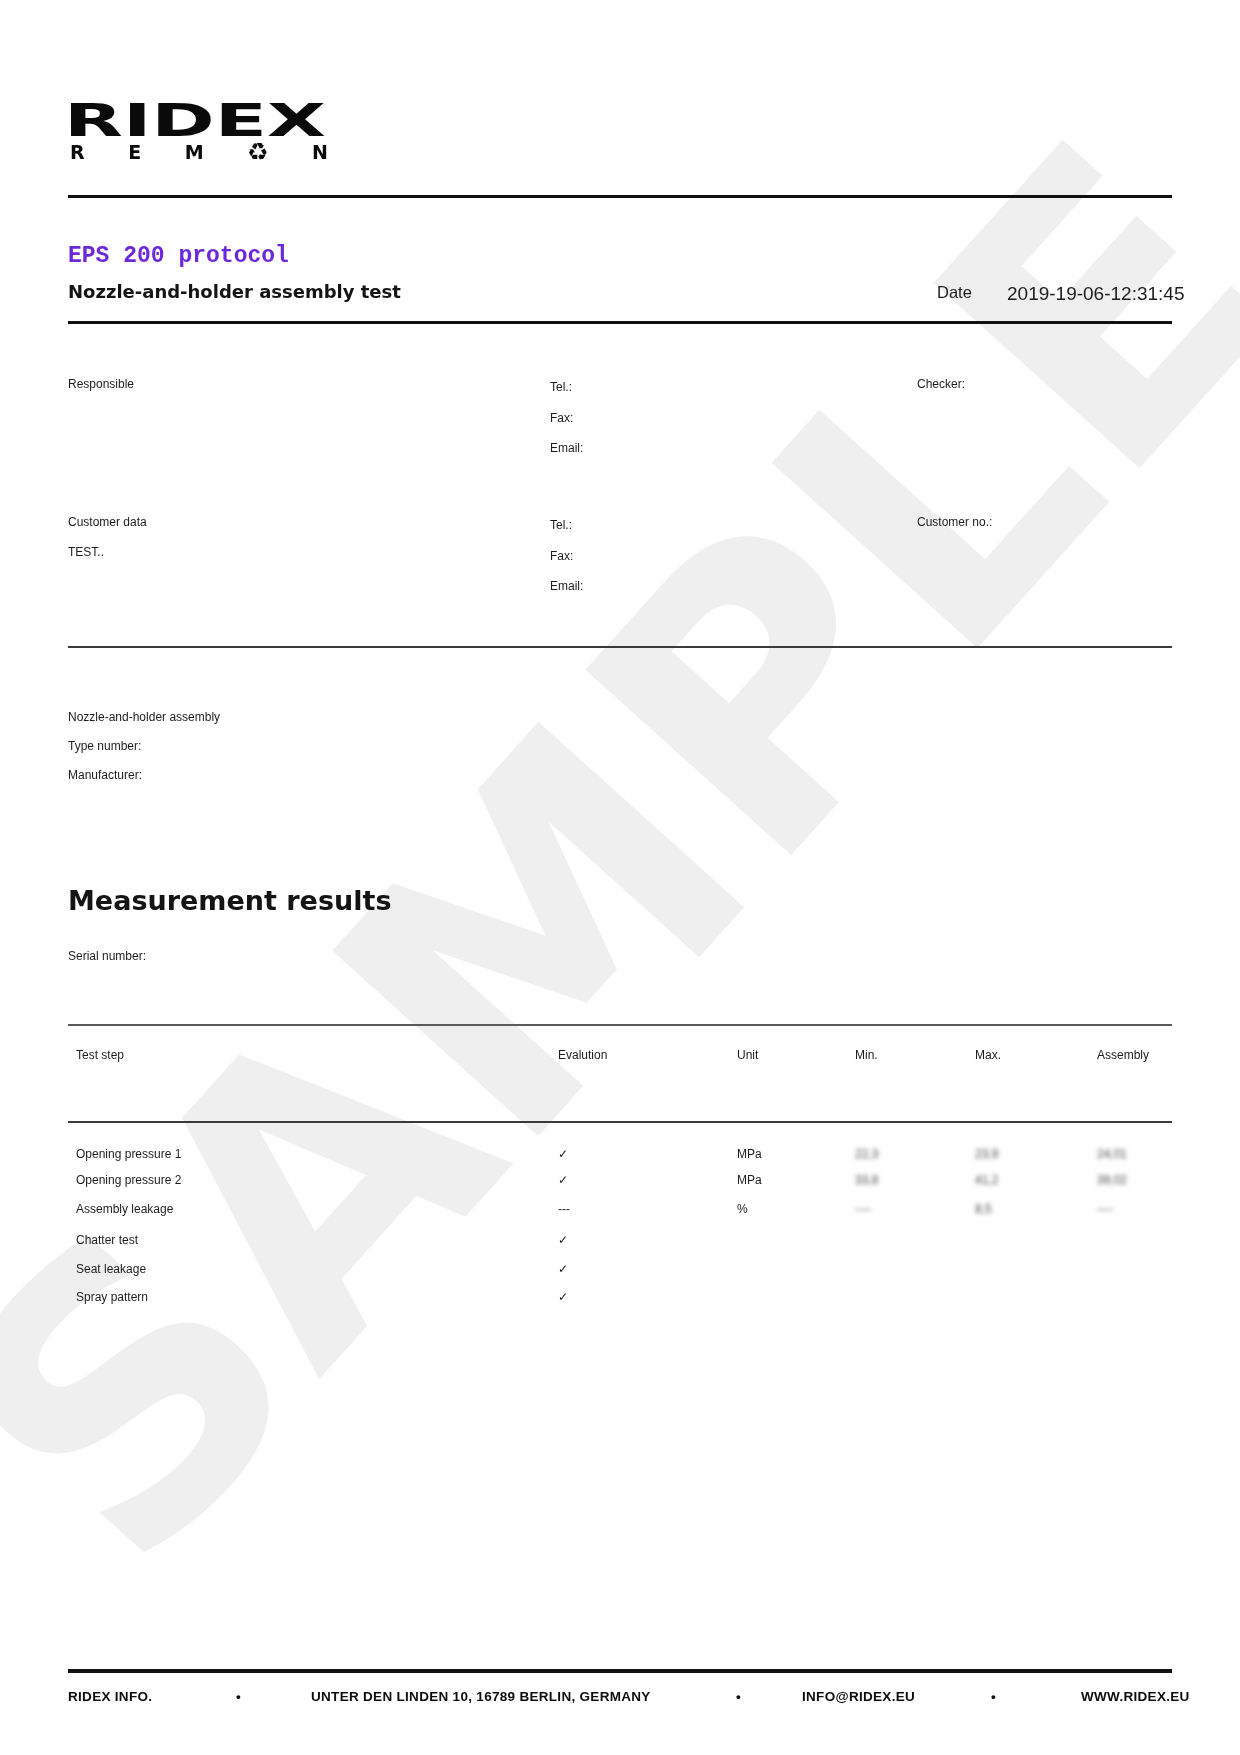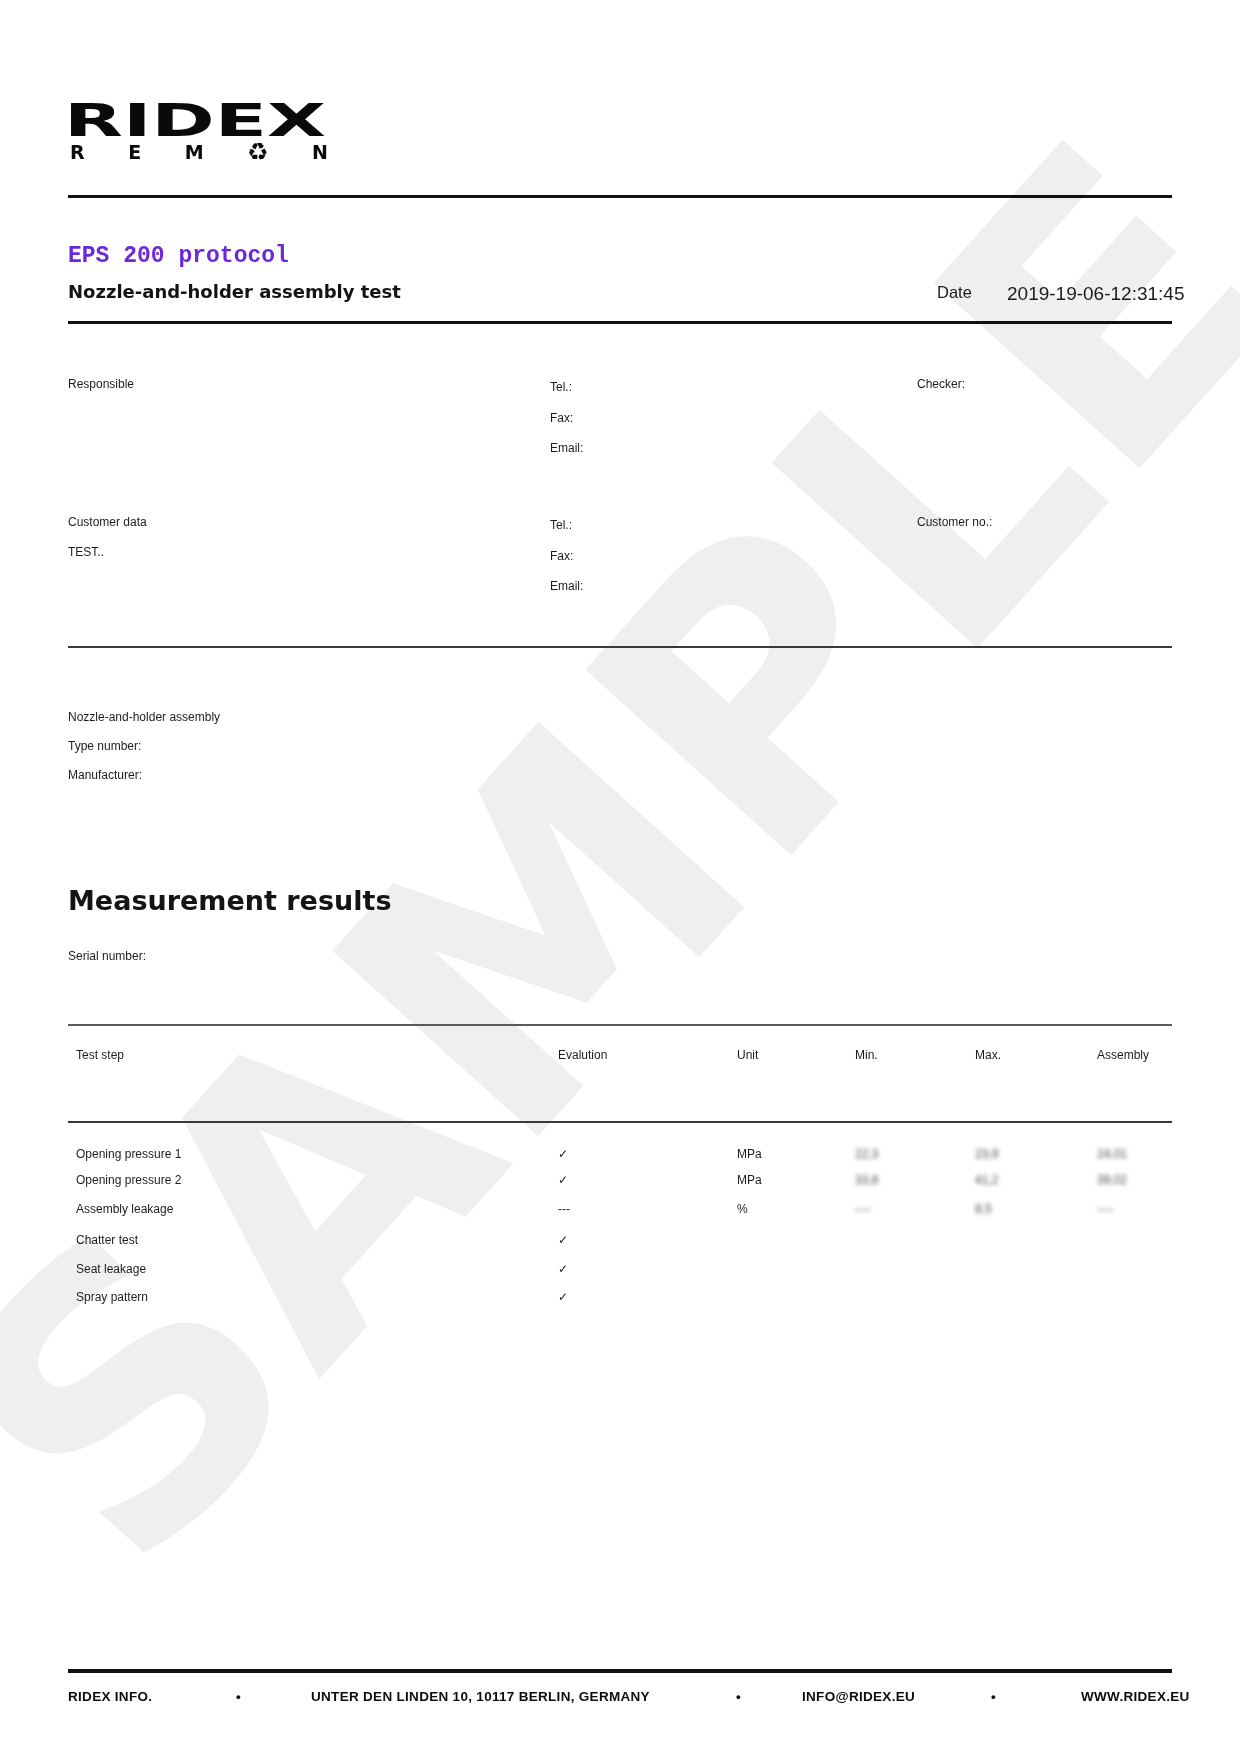--- a/index.html
+++ b/index.html
@@ -158,19 +158,19 @@
     <span class="c-eval">✓</span>
   </div>
   <div class="trow lbl" style="top:1290px;">
     <span class="c-step">Spray pattern</span>
     <span class="c-eval">✓</span>
   </div>
 
   <div class="rule rule-thick" style="top:1669px;"></div>
   <span class="foot" style="left:68px;">RIDEX INFO.</span>
   <span class="foot" style="left:236px;">•</span>
-  <span class="foot" style="left:311px;">UNTER DEN LINDEN 10, 10117 BERLIN, GERMANY</span>
+  <span class="foot" style="left:311px;">UNTER DEN LINDEN 10, 16789 BERLIN, GERMANY</span>
   <span class="foot" style="left:736px;">•</span>
   <span class="foot" style="left:802px;">INFO@RIDEX.EU</span>
   <span class="foot" style="left:991px;">•</span>
   <span class="foot" style="left:1055px;margin-left:26px;">WWW.RIDEX.EU</span>
 
 </div>
 
 </body></html>

